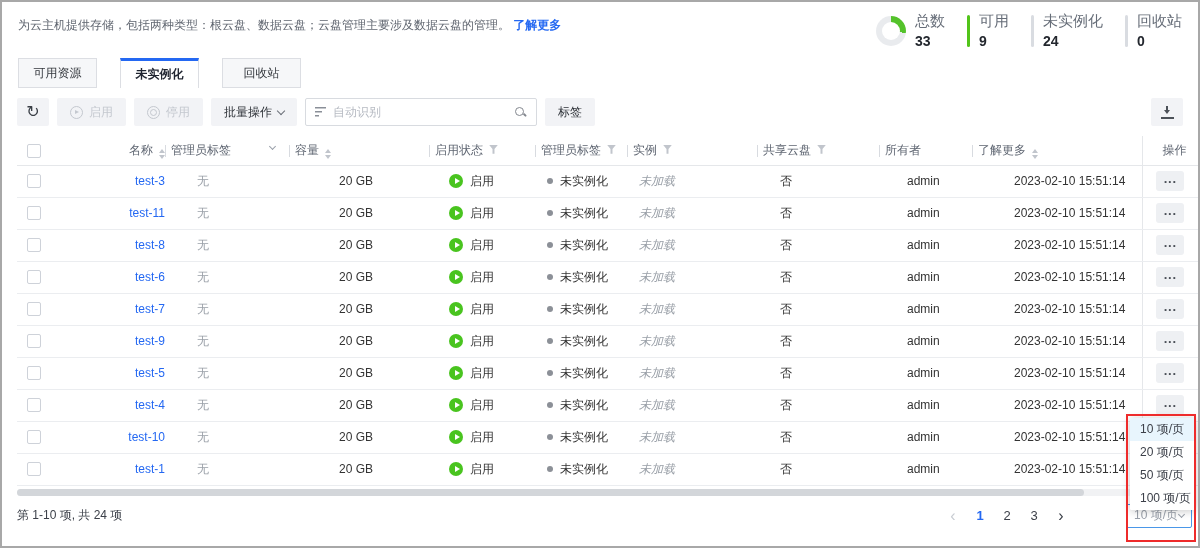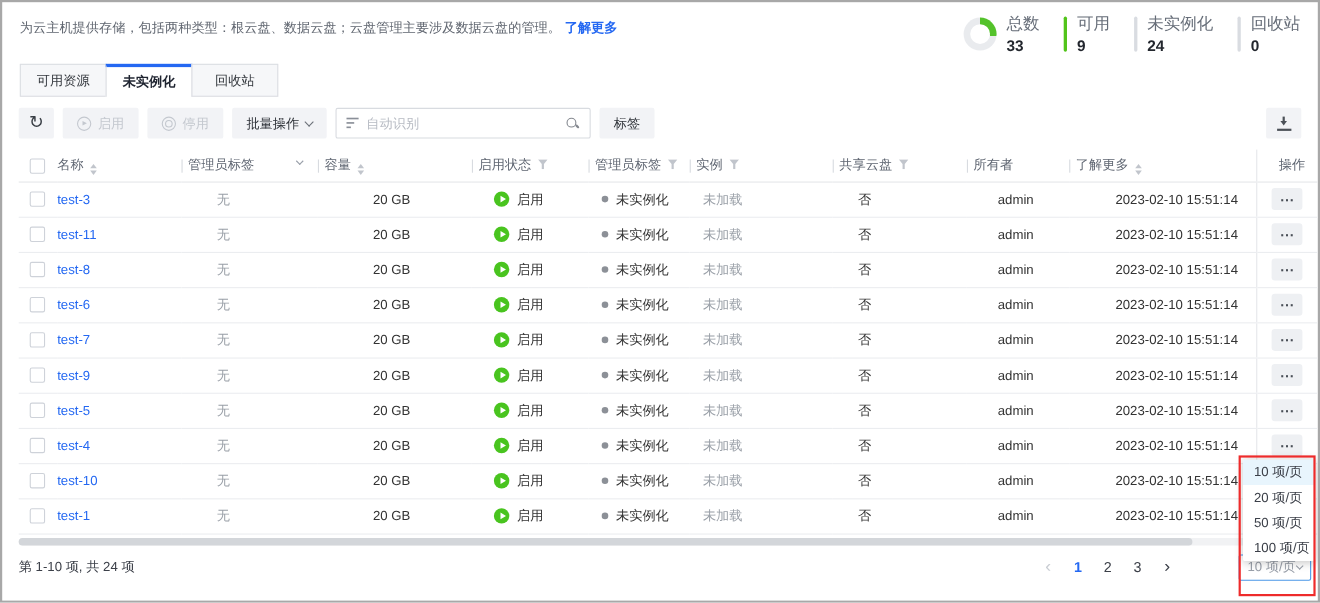--- a/index.html
+++ b/index.html
@@ -23,21 +23,21 @@
   .donut { width: 30px; height: 30px; border-radius: 50%; position: relative; flex: none;
            background: conic-gradient(#54c22b 0 98deg, #e9ebee 98deg 360deg); }
   .donut::after { content: ""; position: absolute; inset: 6px; border-radius: 50%; background: #fff; }
   .stat-bar { width: 3px; height: 32px; border-radius: 2px; background: #d9dce1; flex: none; }
   .stat-bar.green { background: #52c41a; }
   .stat-text { display: flex; flex-direction: column; gap: 2px; }
   .stat-label { font-size: 15px; color: #666d78; white-space: nowrap; }
   .stat-value { font-size: 14px; font-weight: bold; color: #23272e; }
 
   
-  .tabs { display: flex; height: 30px; padding: 0 16px; align-items: stretch; }
+  .tabs { display: flex; height: 30px; padding: 0 16px; align-items: stretch; gap: 24px; }
   .tab { min-width: 79px; padding: 0 14px; display: flex; align-items: center; justify-content: center;
          font-size: 12px; color: #33373d; background: #f6f7f9; border: 1px solid #dcdee3;
          margin-right: -1px; cursor: pointer; }
   .tab.active { background: #fff; border-top: 3px solid #2468f2; border-bottom: none;
                 font-weight: bold; color: #1f2430; }
 
   
   .toolbar { display: flex; align-items: center; height: 48px; padding: 0 15px; gap: 8px; }
   .btn { height: 28px; padding: 0 13px; border: none; background: #f2f3f6; border-radius: 2px;
          font-size: 12px; color: #2e3238; display: inline-flex; align-items: center; gap: 6px;
@@ -80,26 +80,26 @@
                border-left: 3.5px solid transparent; border-right: 3.5px solid transparent;
                border-top: 4.5px solid #4c5158; }
 
   
   table { width: 1181px; margin-left: 15px; border-collapse: collapse; table-layout: fixed; font-size: 12px; }
   th { position: relative; height: 29px; border-bottom: 1px solid #e5e7ea; color: #5f6672;
        font-weight: normal; text-align: left; padding-left: 6px; white-space: nowrap; }
   th.div::before { content: ""; position: absolute; left: 0; top: 9px; width: 1px; height: 12px; background: #d8dbe0; }
   td { height: 32px; border-bottom: 1px solid #ebedf0; white-space: nowrap; overflow: hidden; }
   th.c-cb, td.c-cb { padding-left: 10px; }
-  th.c-name, td.c-name { padding-left: 0; }
+  th.c-name, td.c-name { padding-left: 0; text-align: right; }
   td.c-admin { padding-left: 32px; }
   td.c-cap { padding-left: 50px; }
   td.c-enable { padding-left: 20px; }
   td.c-ready { padding-left: 12px; }
-  td.c-inst { padding-left: 12px; }
+  td.c-inst { padding-left: 12px; font-style: italic; }
   td.c-share { padding-left: 23px; }
   td.c-owner { padding-left: 28px; }
   td.c-created { padding-left: 42px; }
   th.c-actions, td.c-actions { border-left: 1px solid #e5e7ea; }
   th.c-actions { padding-left: 20px; }
   td.c-actions { text-align: center; padding-left: 0; }
 
   .cb { width: 14px; height: 14px; border: 1px solid #ced2d9; border-radius: 2px; background: #fff;
         display: inline-block; vertical-align: middle; cursor: pointer; }
   .sorter { display: inline-flex; flex-direction: column; gap: 2.5px; margin-left: 6px; vertical-align: 1px; }

